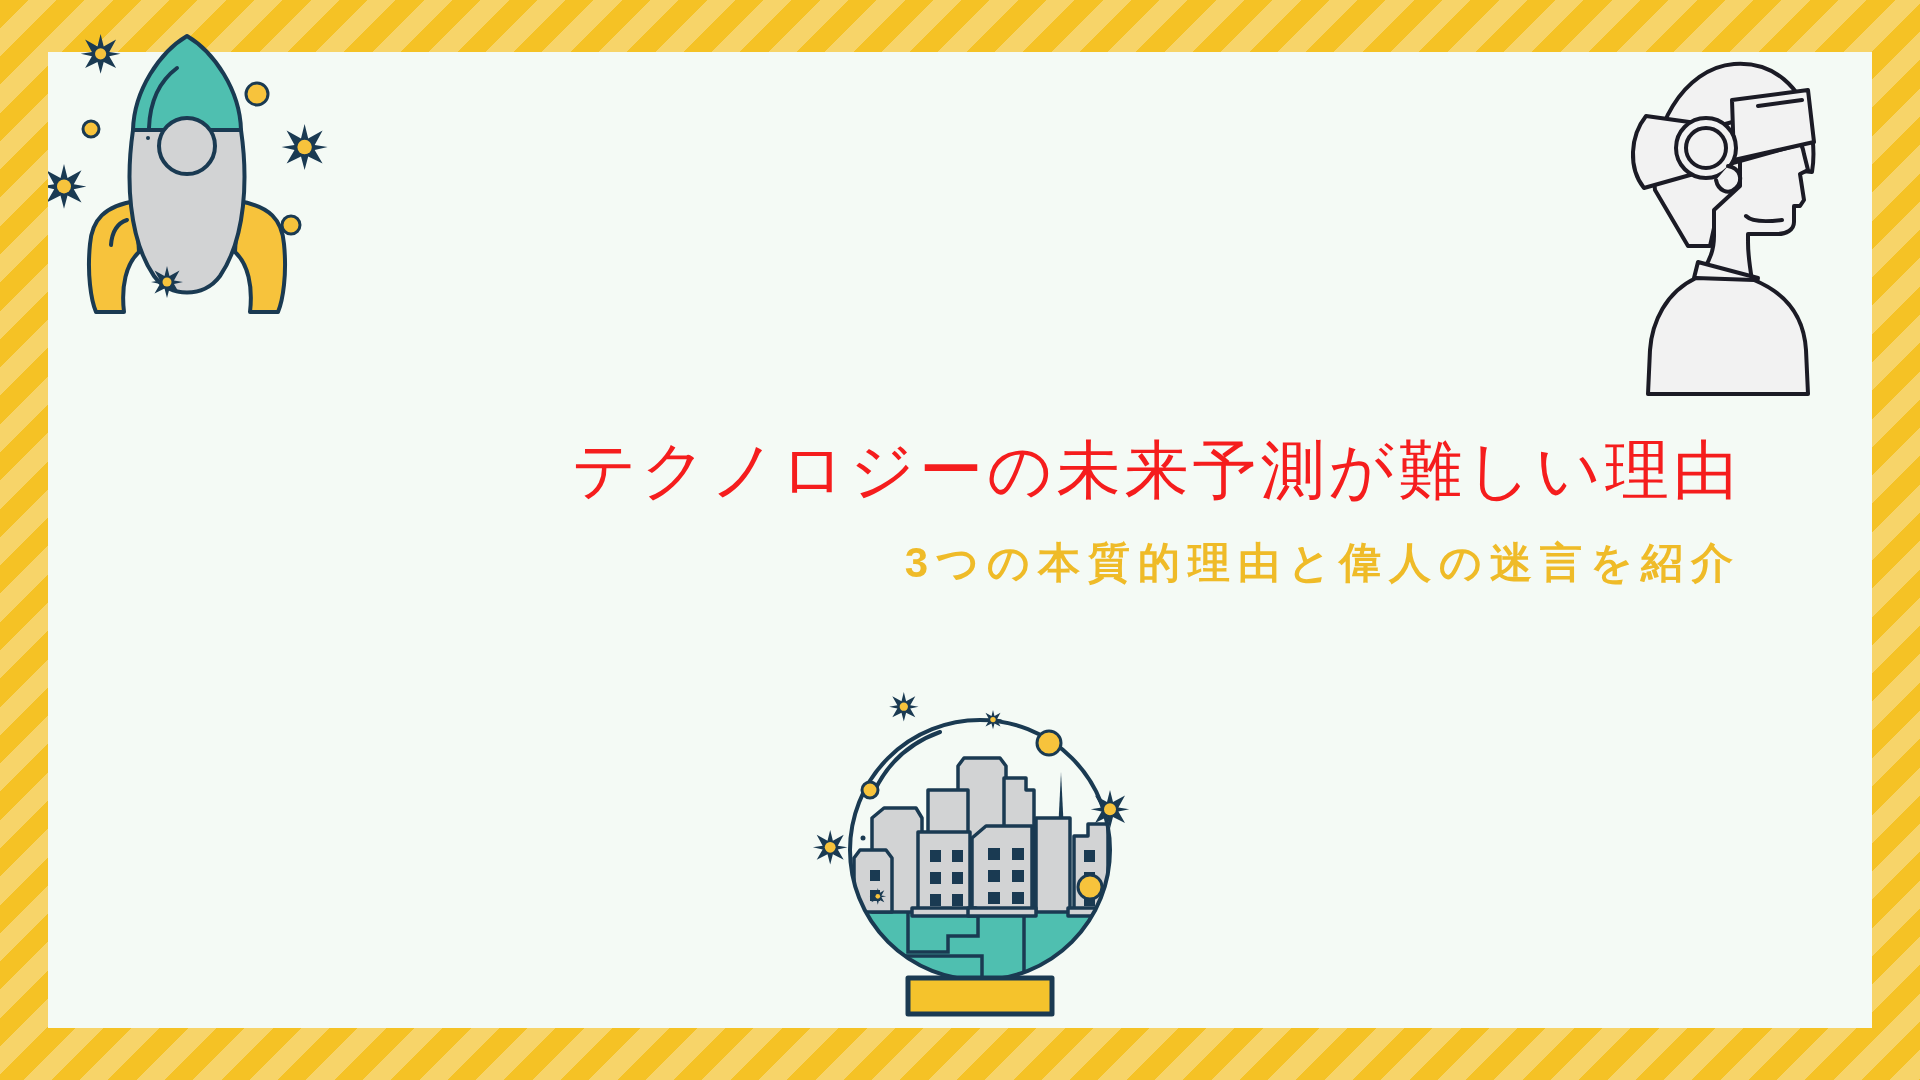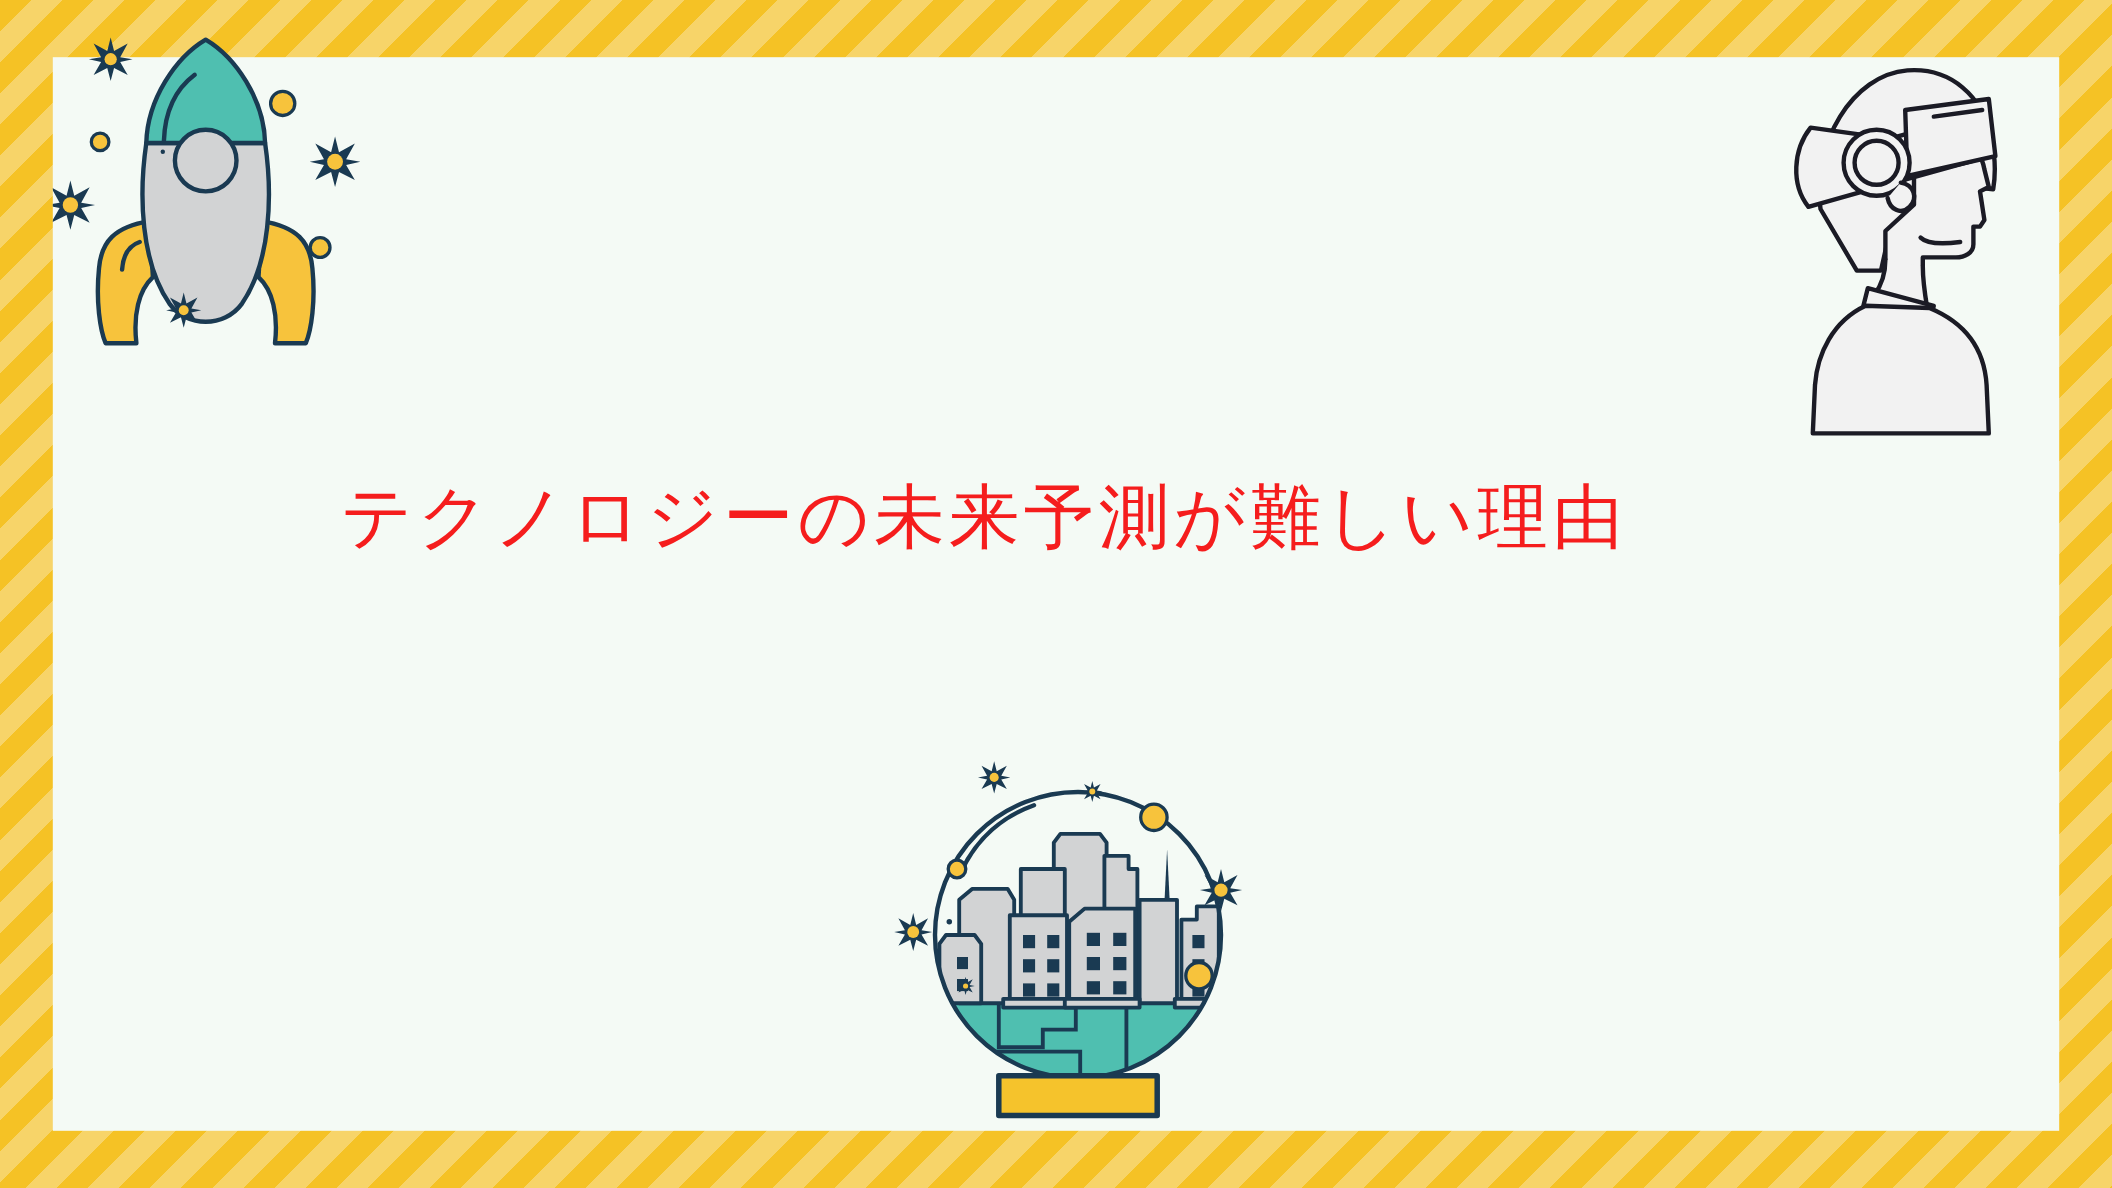--- a/index.html
+++ b/index.html
@@ -61,22 +61,21 @@
     width: 340px;
     height: 340px;
   }
 
   
   #headline-block {
     position: absolute;
     left: 0;
     top: 430px;
     width: 1741px;
-    text-align: center;
-    padding-left: 24px;
+    text-align: right;
   }
 
   #main-title {
     margin: 0;
     color: #F51D1D;
     font-size: 64px;
     font-weight: 400;
     letter-spacing: 4px;
     line-height: 1.25;
     white-space: nowrap;
@@ -280,15 +279,16 @@
         </g>
         <circle cx="237" cy="53" r="12" fill="#F7C33C" stroke="#1A3A52" stroke-width="3"></circle>
         <circle cx="278" cy="197" r="12" fill="#F7C33C" stroke="#1A3A52" stroke-width="3"></circle>
         <circle cx="58" cy="100" r="8" fill="#F7C33C" stroke="#1A3A52" stroke-width="3"></circle>
       </g>
     </svg>
   </div>
 
   <div id="headline-block">
     <h1 id="main-title">テクノロジーの未来予測が難しい理由</h1>
+    <h2 id="sub-title">3つの本質的理由と偉人の迷言を紹介</h2>
   </div>
 
 </div>
 
 </body></html>

